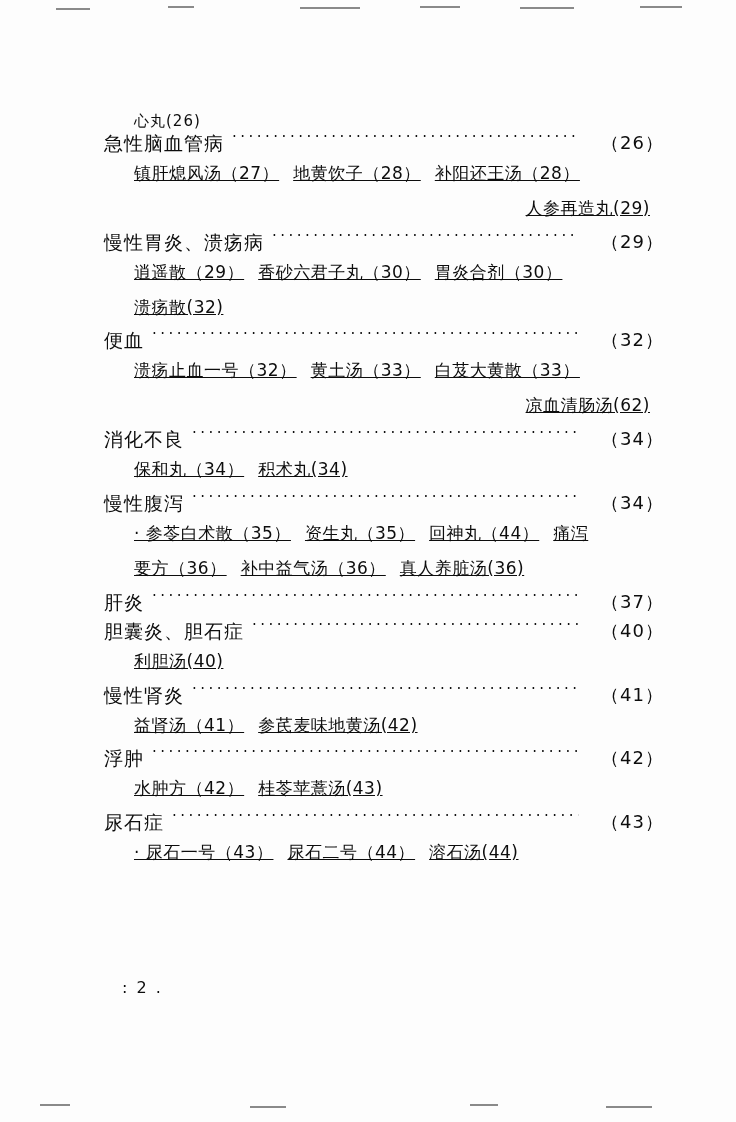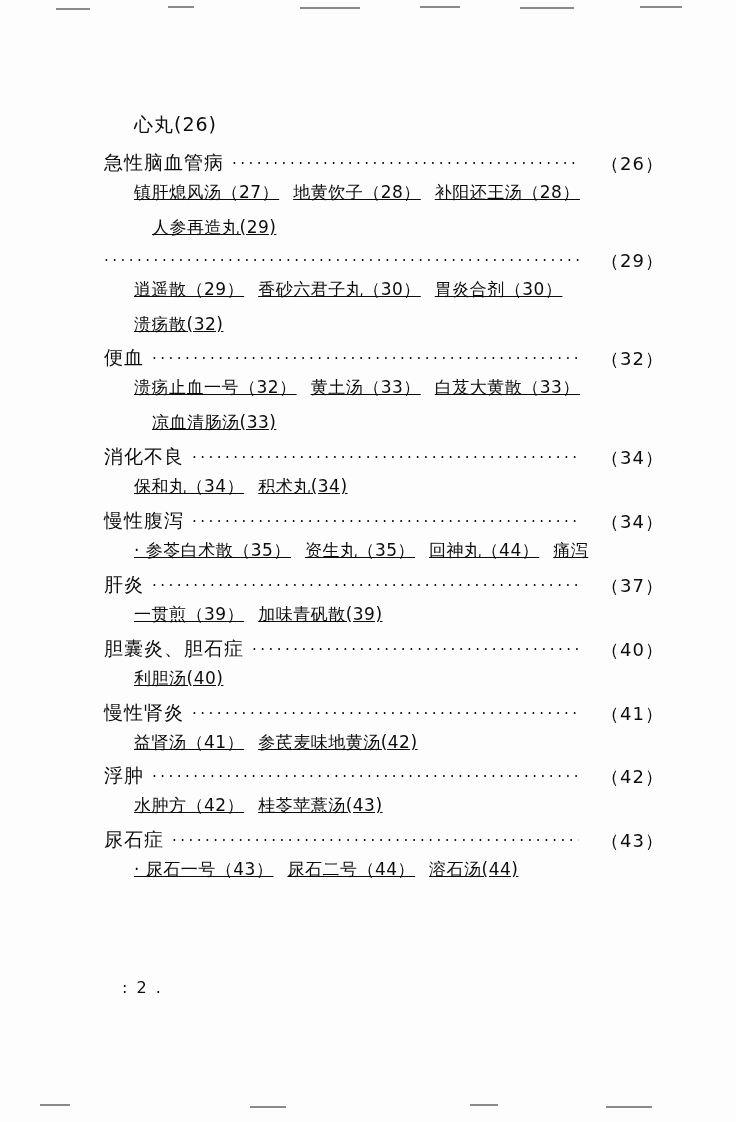--- a/index.html
+++ b/index.html
@@ -23,32 +23,32 @@
     background: #fdfdfd;
   }
   .toc {
     position: absolute;
     left: 104px;
     top: 112px;
     width: 560px;
   }
   
   .cont-line {
-    font-size: 19px;
+    font-size: 15px;
     letter-spacing: 1px;
     padding-left: 30px;
-    margin-bottom: 12px;
+    margin-bottom: 0;
     white-space: nowrap;
   }
   .entry {
     margin-bottom: 2px;
   }
   .head-line {
     display: flex;
-    align-items: flex-end;
+    align-items: flex-start;
     font-size: 19px;
     letter-spacing: 1px;
     white-space: nowrap;
     margin-bottom: 3px;
   }
   .head-title {
     flex: 0 0 auto;
     padding-right: 8px;
   }
   .dots {
@@ -75,20 +75,21 @@
     margin-bottom: 8px;
   }
   .sub .it {
     display: inline-block;
     margin-right: 14px;
     white-space: nowrap;
     text-decoration: underline;
   }
   .sub.indent2 {
     padding-left: 48px;
+    text-align: right;
   }
   .folio {
     position: absolute;
     left: 122px;
     top: 978px;
     font-size: 16px;
     letter-spacing: 2px;
   }
   .edge-marks {
     position: absolute;
@@ -129,58 +130,59 @@
           <div class="head-line">
             <span class="head-title">急性脑血管病</span>
             <span class="dots">·····························································</span>
             <span class="head-page">（26）</span>
           </div>
           <div class="sub"><span class="it">镇肝熄风汤（27）</span><span class="it">地黄饮子（28）</span><span class="it">补阳还王汤（28）</span></div>
           <div class="sub indent2"><span class="it">人参再造丸(29)</span></div>
         </div>
         <div class="entry">
           <div class="head-line">
+            <span class="head-title">慢性胃炎、溃疡病</span>
             <span class="dots">·····························································</span>
             <span class="head-page">（29）</span>
           </div>
           <div class="sub"><span class="it">逍遥散（29）</span><span class="it">香砂六君子丸（30）</span><span class="it">胃炎合剂（30）</span></div>
           <div class="sub"><span class="it">溃疡散(32)</span></div>
         </div>
         <div class="entry">
           <div class="head-line">
             <span class="head-title">便血</span>
             <span class="dots">·····························································</span>
             <span class="head-page">（32）</span>
           </div>
           <div class="sub"><span class="it">溃疡止血一号（32）</span><span class="it">黄土汤（33）</span><span class="it">白芨大黄散（33）</span></div>
-          <div class="sub indent2"><span class="it">凉血清肠汤(33)</span></div>
+          <div class="sub indent2"><span class="it">凉血清肠汤(62)</span></div>
         </div>
         <div class="entry">
           <div class="head-line">
             <span class="head-title">消化不良</span>
             <span class="dots">·····························································</span>
             <span class="head-page">（34）</span>
           </div>
           <div class="sub"><span class="it">保和丸（34）</span><span class="it">积术丸(34)</span></div>
         </div>
         <div class="entry">
           <div class="head-line">
             <span class="head-title">慢性腹泻</span>
             <span class="dots">·····························································</span>
             <span class="head-page">（34）</span>
           </div>
           <div class="sub"><span class="it">· 参苓白术散（35）</span><span class="it">资生丸（35）</span><span class="it">回神丸（44）</span><span class="it">痛泻</span></div>
+          <div class="sub"><span class="it">要方（36）</span><span class="it">补中益气汤（36）</span><span class="it">真人养脏汤(36)</span></div>
         </div>
         <div class="entry">
           <div class="head-line">
             <span class="head-title">肝炎</span>
             <span class="dots">·····························································</span>
             <span class="head-page">（37）</span>
           </div>
-          <div class="sub"><span class="it">一贯煎（39）</span><span class="it">加味青矾散(39)</span></div>
         </div>
         <div class="entry">
           <div class="head-line">
             <span class="head-title">胆囊炎、胆石症</span>
             <span class="dots">·····························································</span>
             <span class="head-page">（40）</span>
           </div>
           <div class="sub"><span class="it">利胆汤(40)</span></div>
         </div>
         <div class="entry">

